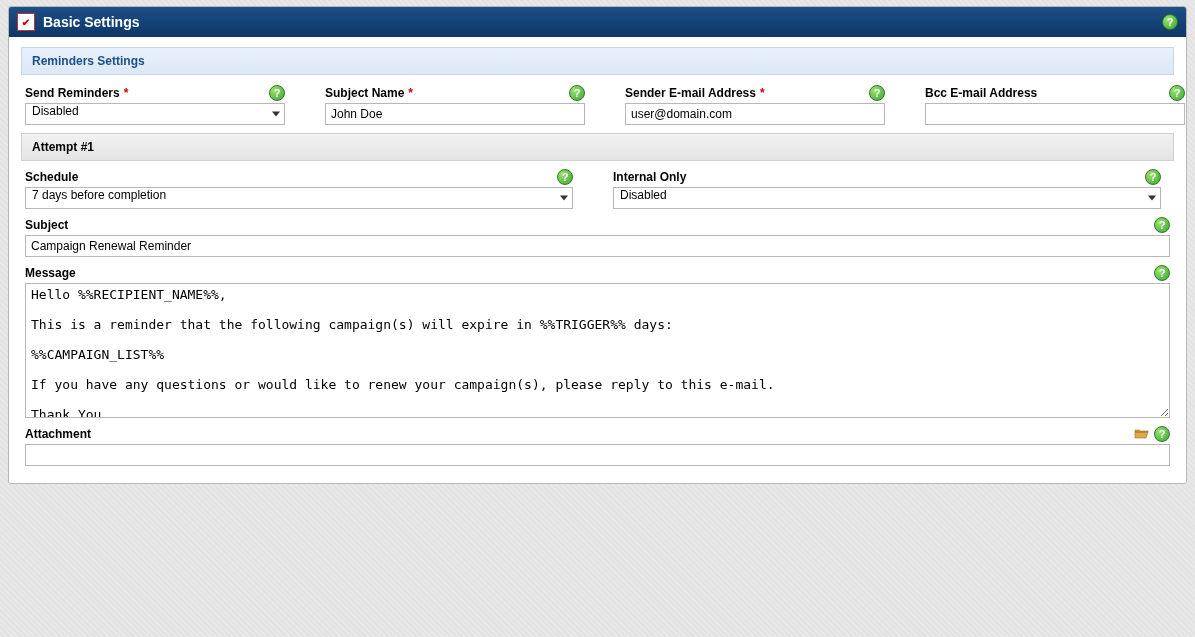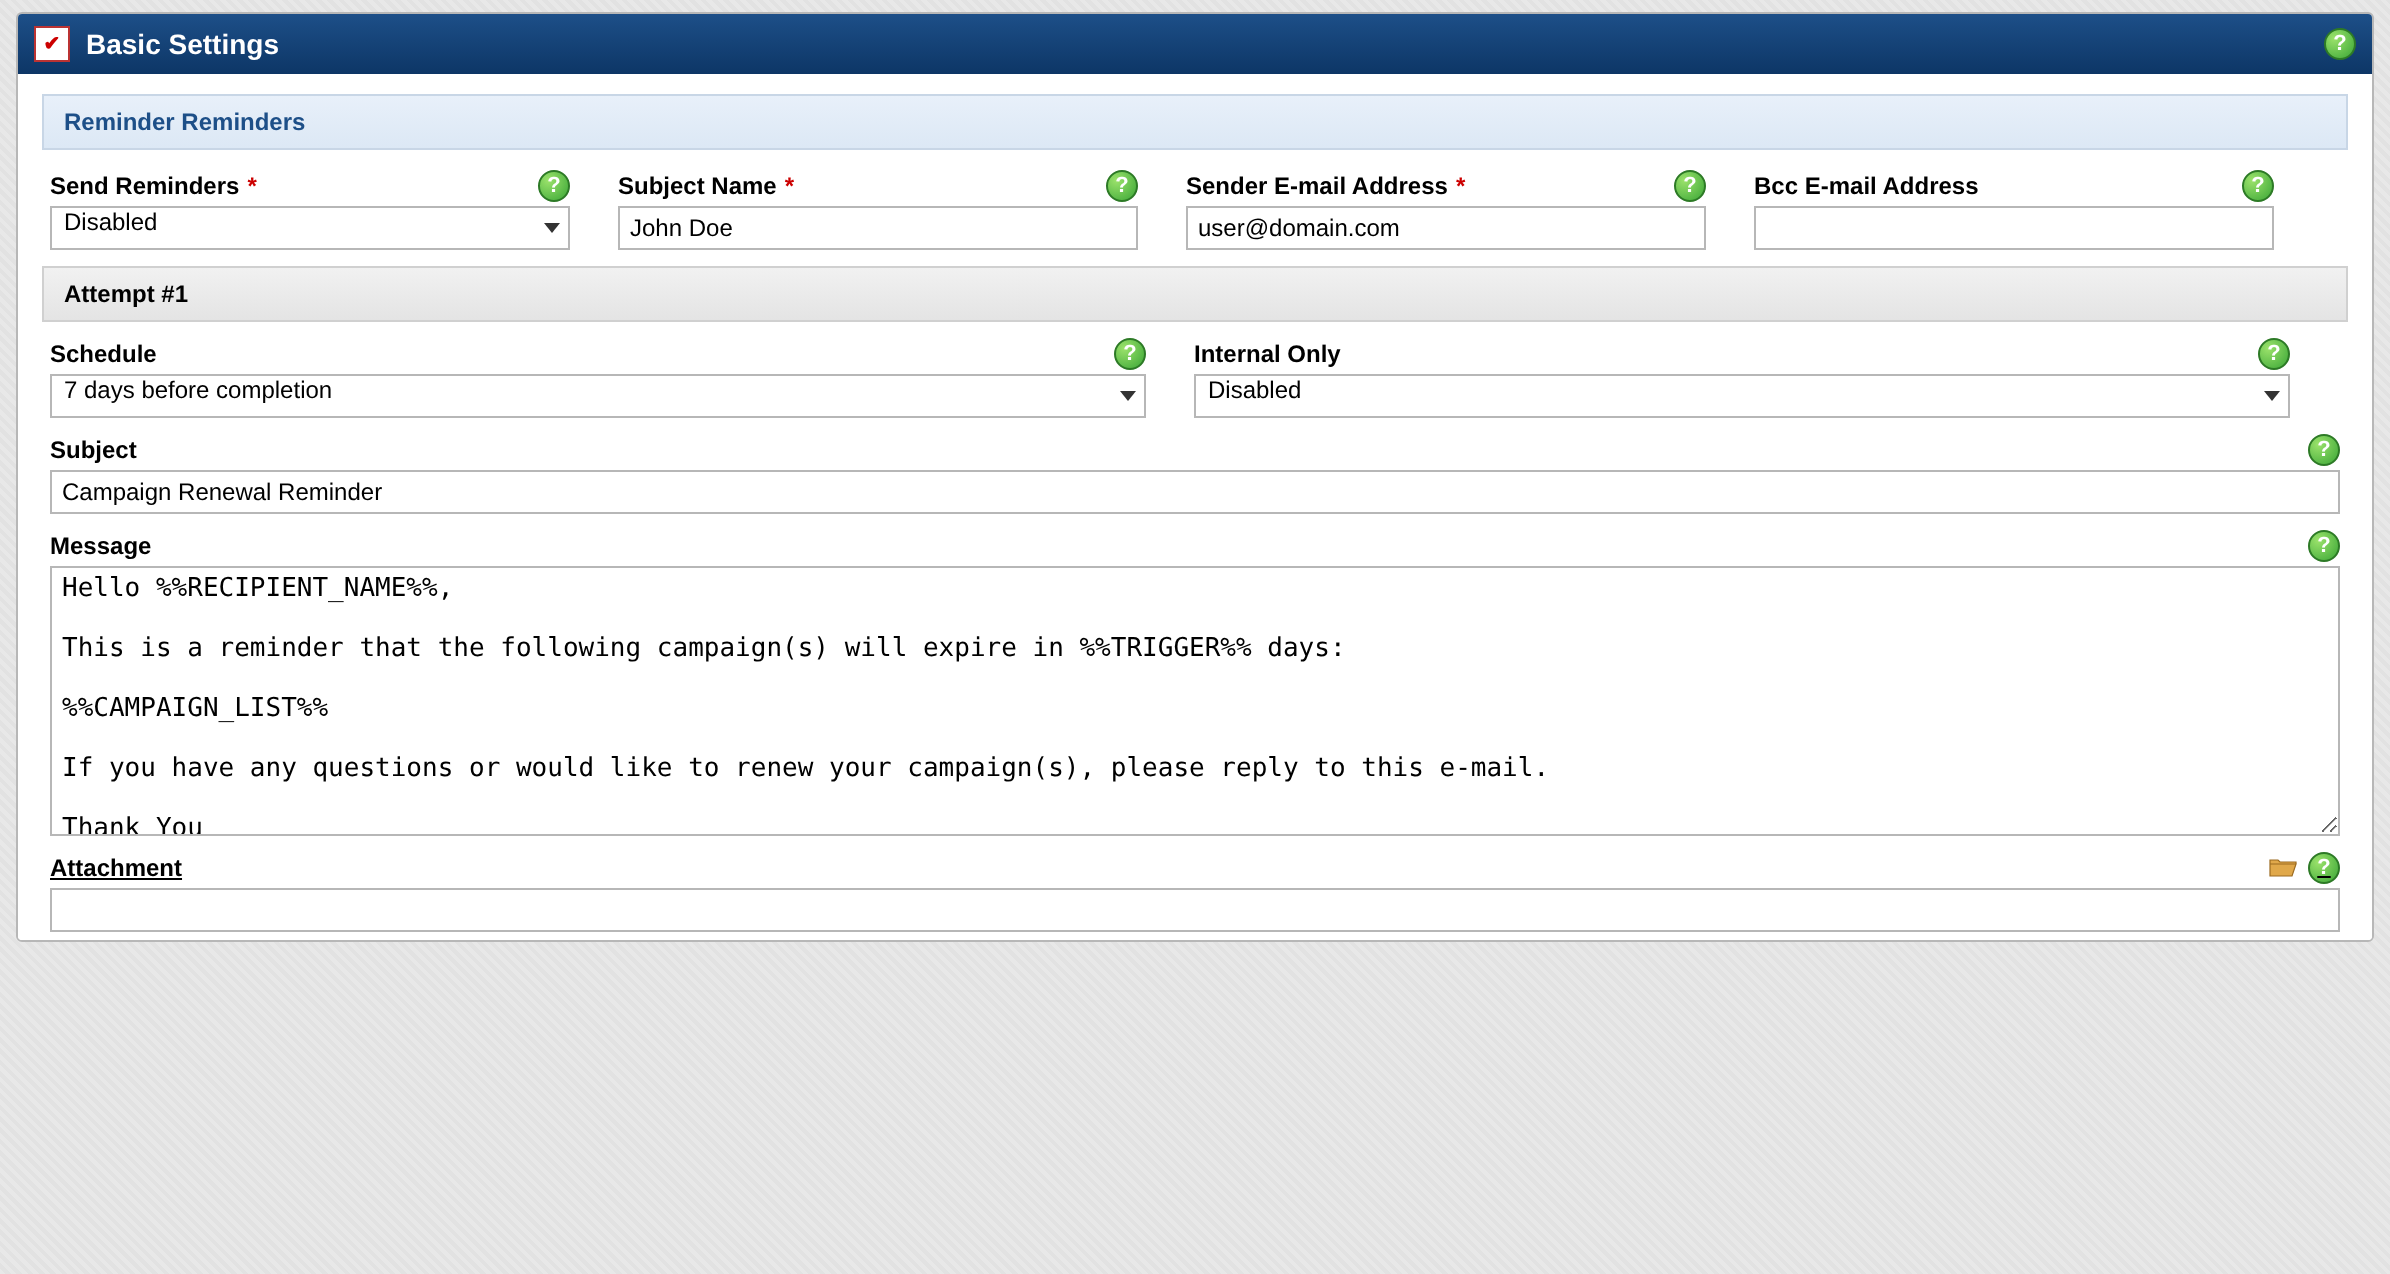--- a/index.html
+++ b/index.html
@@ -5,21 +5,21 @@
 html,body{margin:0;padding:0;font-family:Verdana,Arial,sans-serif;font-size:12px;background:#dcdcdc;}
 .page{width:1195px;height:637px;background:repeating-linear-gradient(45deg,#e8e8e8 0 2px,#e2e2e2 2px 4px);box-sizing:border-box;padding:6px 8px;}
 .panel{background:#fff;border:1px solid #b7b7b7;border-radius:3px;overflow:hidden;}
 .panel-header{background:linear-gradient(#1d4f88,#0d3666);color:#fff;font-weight:bold;font-size:14px;padding:6px 8px;display:flex;align-items:center;}
 .panel-header .icon-box{width:16px;height:16px;background:#fff;border:1px solid #b33;display:flex;align-items:center;justify-content:center;margin-right:8px;font-size:10px;color:#c00;}
 .panel-header .spacer{flex:1;}
 .help-icon{width:16px;height:16px;border-radius:50%;background:radial-gradient(circle at 30% 30%,#9be26b,#3aa636);color:#fff;font-weight:bold;font-size:11px;display:inline-flex;align-items:center;justify-content:center;border:1px solid #2d7a26;box-sizing:border-box;}
 .body{padding:10px 12px 0 12px;background:#fff;}
 .section-title{background:linear-gradient(#e8f0fa,#dce8f5);border:1px solid #c8d6e6;color:#1d4f88;font-weight:bold;padding:6px 10px;font-size:12px;margin-bottom:10px;}
 .group-title{background:linear-gradient(#f1f1f1,#e4e4e4);border:1px solid #d0d0d0;font-weight:bold;padding:6px 10px;font-size:12px;margin-bottom:8px;}
-.row{display:flex;gap:24px;padding:0 4px 8px 4px;}
+.row{display:flex;gap:40px;padding:0 4px 8px 4px;}
 .field{display:flex;flex-direction:column;flex:1;position:relative;}
 .field label{font-weight:bold;font-size:12px;margin-bottom:2px;display:flex;align-items:center;}
 .field label .req{color:#c00;margin-left:4px;}
 .field label .spacer{flex:1;}
 .field input[type=text],.field textarea{border:1px solid #b7b7b7;padding:3px 5px;font-family:inherit;font-size:12px;box-sizing:border-box;width:100%;}
 .field textarea{font-family:Consolas,Menlo,monospace;font-size:13px;resize:both;height:135px;}
 .select-wrap{position:relative;border:1px solid #b7b7b7;background:#fff;height:22px;box-sizing:border-box;display:flex;padding:0 18px 0 6px;font-size:12px;}
 .select-wrap .arrow{position:absolute;right:4px;top:50%;transform:translateY(-50%);width:0;height:0;border-left:4px solid transparent;border-right:4px solid transparent;border-top:5px solid #333;}
 .attach-icon{width:16px;height:16px;display:inline-block;}
 .label-row{display:flex;align-items:center;}
@@ -33,21 +33,21 @@
 
 <div class="page">
   <div class="panel">
     <div class="panel-header">
       <span class="icon-box">✔</span>
       <span>Basic Settings</span>
       <span class="spacer"></span>
       <span class="help-icon">?</span>
     </div>
     <div class="body">
-      <div class="section-title">Reminder Reminders</div>
+      <div class="section-title">Reminders Settings</div>
 
       <div class="row">
         <div class="field w-quarter">
           <label class="label-row">
             <span>Send Reminders</span>
             <span class="req">*</span>
             <span class="spacer"></span>
             <span class="help-icon">?</span>
           </label>
           <div class="select-wrap">
@@ -132,21 +132,21 @@
 This is a reminder that the following campaign(s) will expire in %%TRIGGER%% days:
 
 %%CAMPAIGN_LIST%%
 
 If you have any questions or would like to renew your campaign(s), please reply to this e-mail.
 
 Thank You</textarea>
         </div>
       </div>
 
-      <div class="row" style="padding-bottom:4px;text-decoration:underline;">
+      <div class="row" style="padding-bottom:17px;">
         <div class="field w-full">
           <label class="label-row">
             <span>Attachment</span>
             <span class="spacer"></span>
             <span class="attach-icon">
               <svg viewBox="0 0 16 16" width="16" height="16">
                   <path fill="#e0a84a" stroke="#9c6b20" stroke-width="0.6" d="M1 4h4l1 1h8v1H1zM1 6h13l-2 6H1z"></path>
                 </svg>
             </span>
             <span style="width:4px;"></span>

